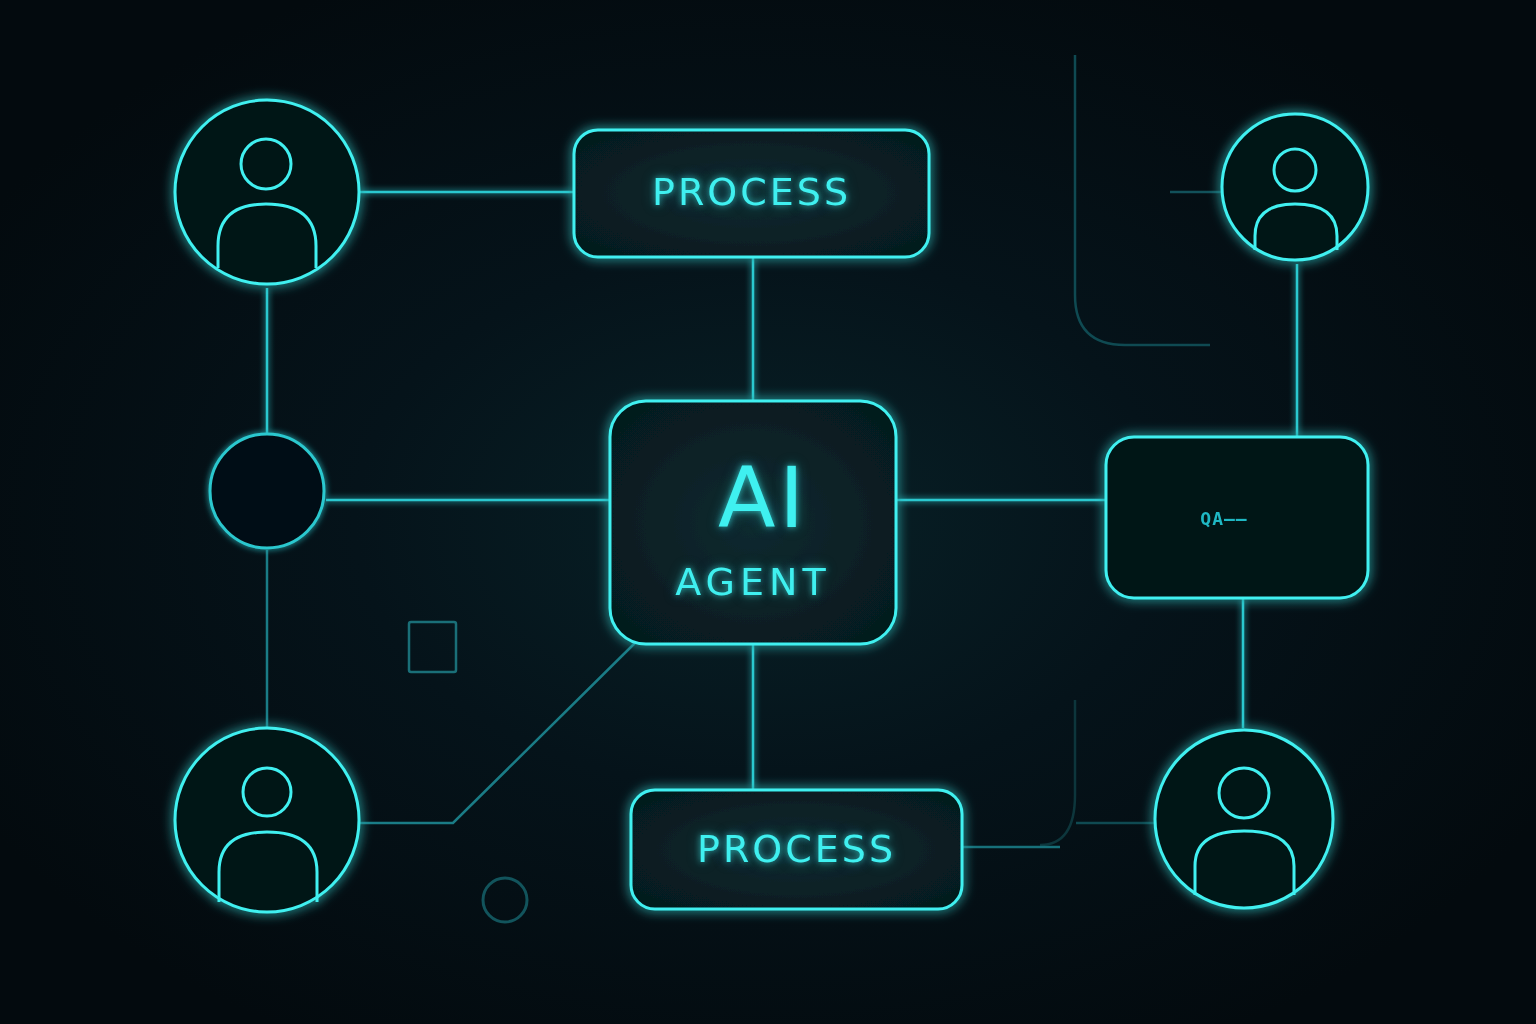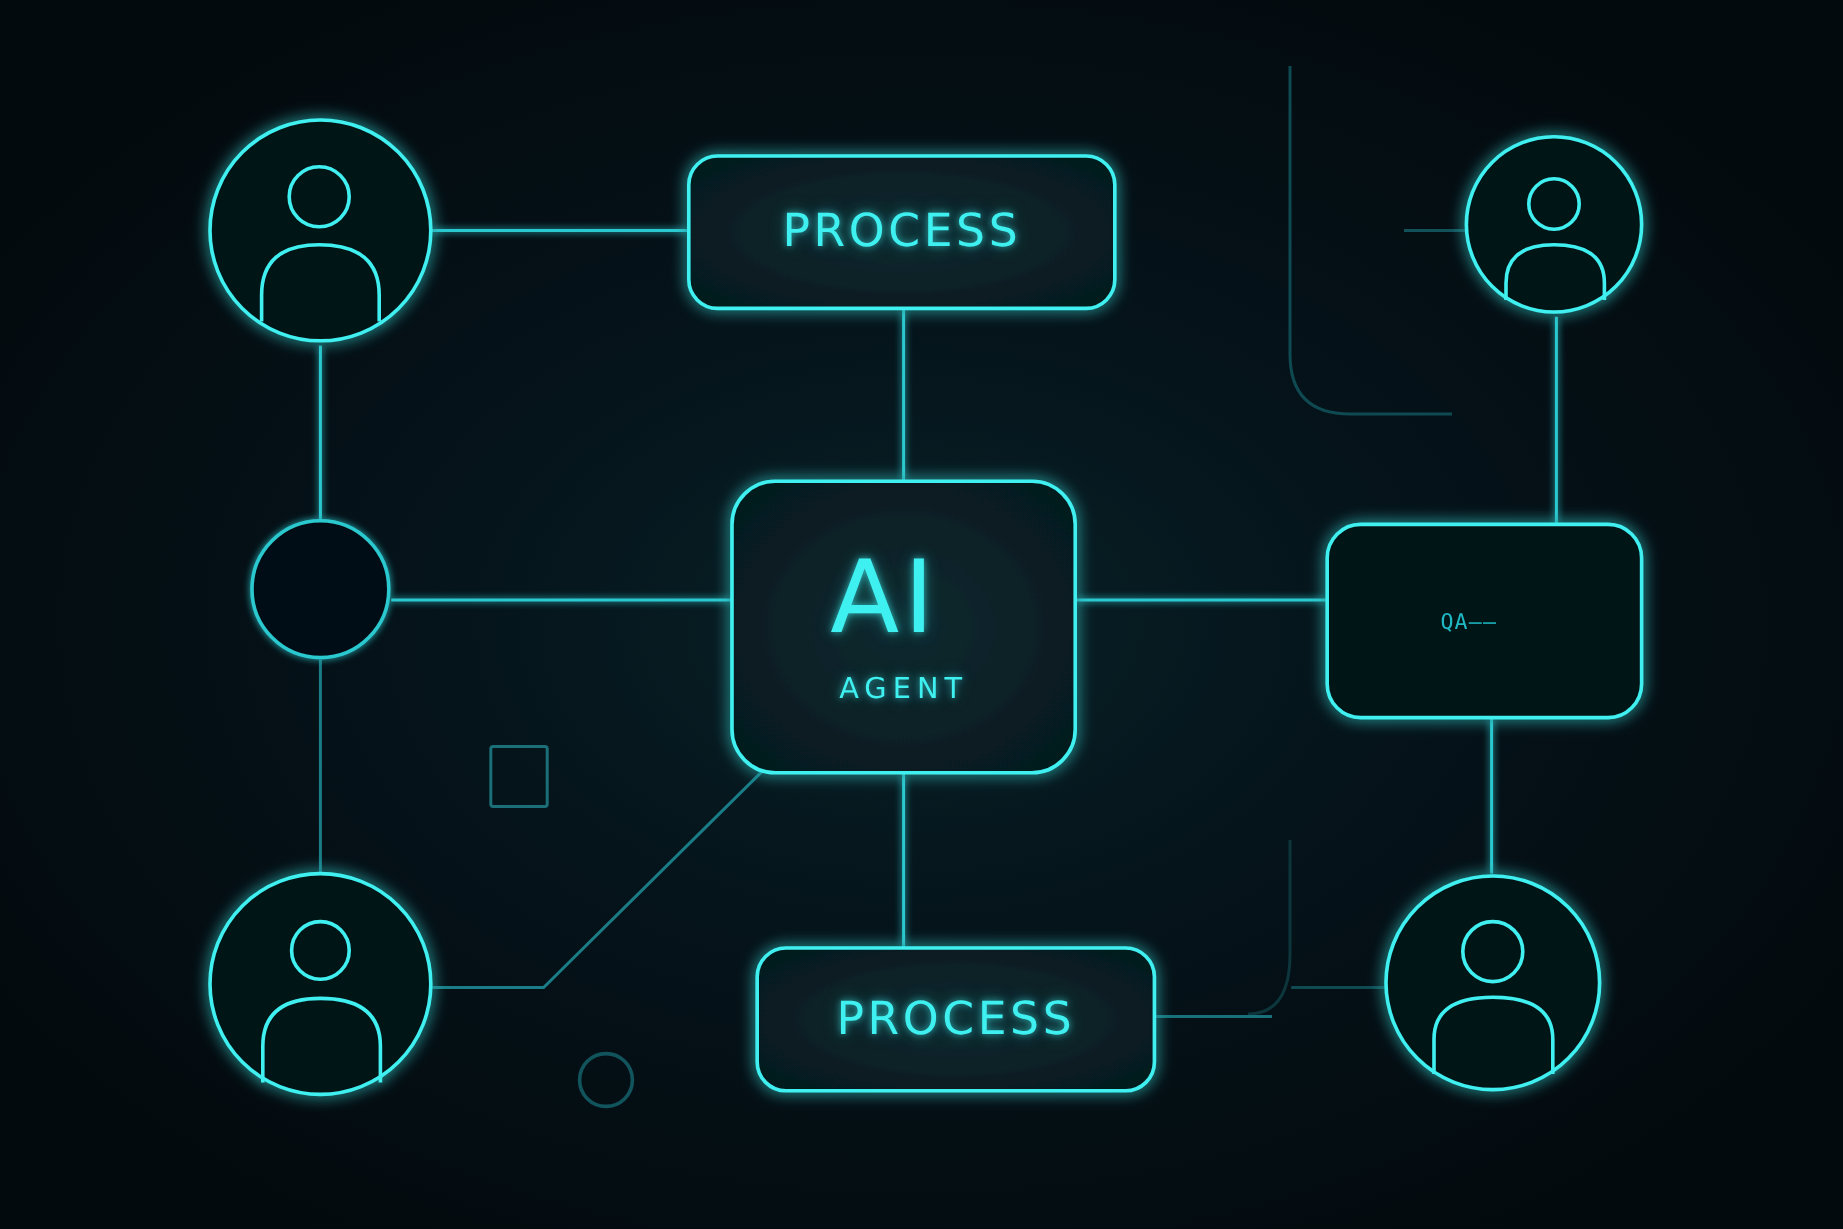--- a/index.html
+++ b/index.html
@@ -37,21 +37,21 @@
     .process-label {
       font-size: 38px;
       letter-spacing: 3px;
       font-weight: normal;
     }
     .ai-label {
       font-size: 84px;
       letter-spacing: 4px;
     }
     .agent-label {
-      font-size: 24px;
+      font-size: 38px;
       letter-spacing: 5px;
     }
     .qa-label {
       font-family: "DejaVu Sans Mono", monospace;
       font-size: 18px;
       color: #1fb8c4;
       text-shadow: none;
       letter-spacing: 1px;
     }
   </style>
@@ -157,18 +157,18 @@
         <circle cx="1244" cy="793" r="25"></circle>
         <path d="M1195 895 L1195 866 Q1195 831 1244 831 Q1294 831 1294 866 L1294 895"></path>
       </g>
     </g>
   </svg>
 
   <div class="node-label process-label" style="left:574px; top:170px; width:355px;">PROCESS</div>
 
   <div class="node-label process-label" style="left:631px; top:827px; width:331px;">PROCESS</div>
 
-  <div class="node-label ai-label" style="left:594px; top:448px; width:286px; line-height:100px;">AI</div>
+  <div class="node-label ai-label" style="left:620px; top:448px; width:286px; line-height:100px;">AI</div>
 
   <div class="node-label agent-label" style="left:610px; top:560px; width:286px;">AGENT</div>
 
-  <div class="node-label qa-label" style="left:1106px; top:508px; width:236px;">QA——</div>
+  <div class="node-label qa-label" style="left:1106px; top:508px; width:236px;font-weight:bold;">QA——</div>
 </div>
 
 </body></html>

